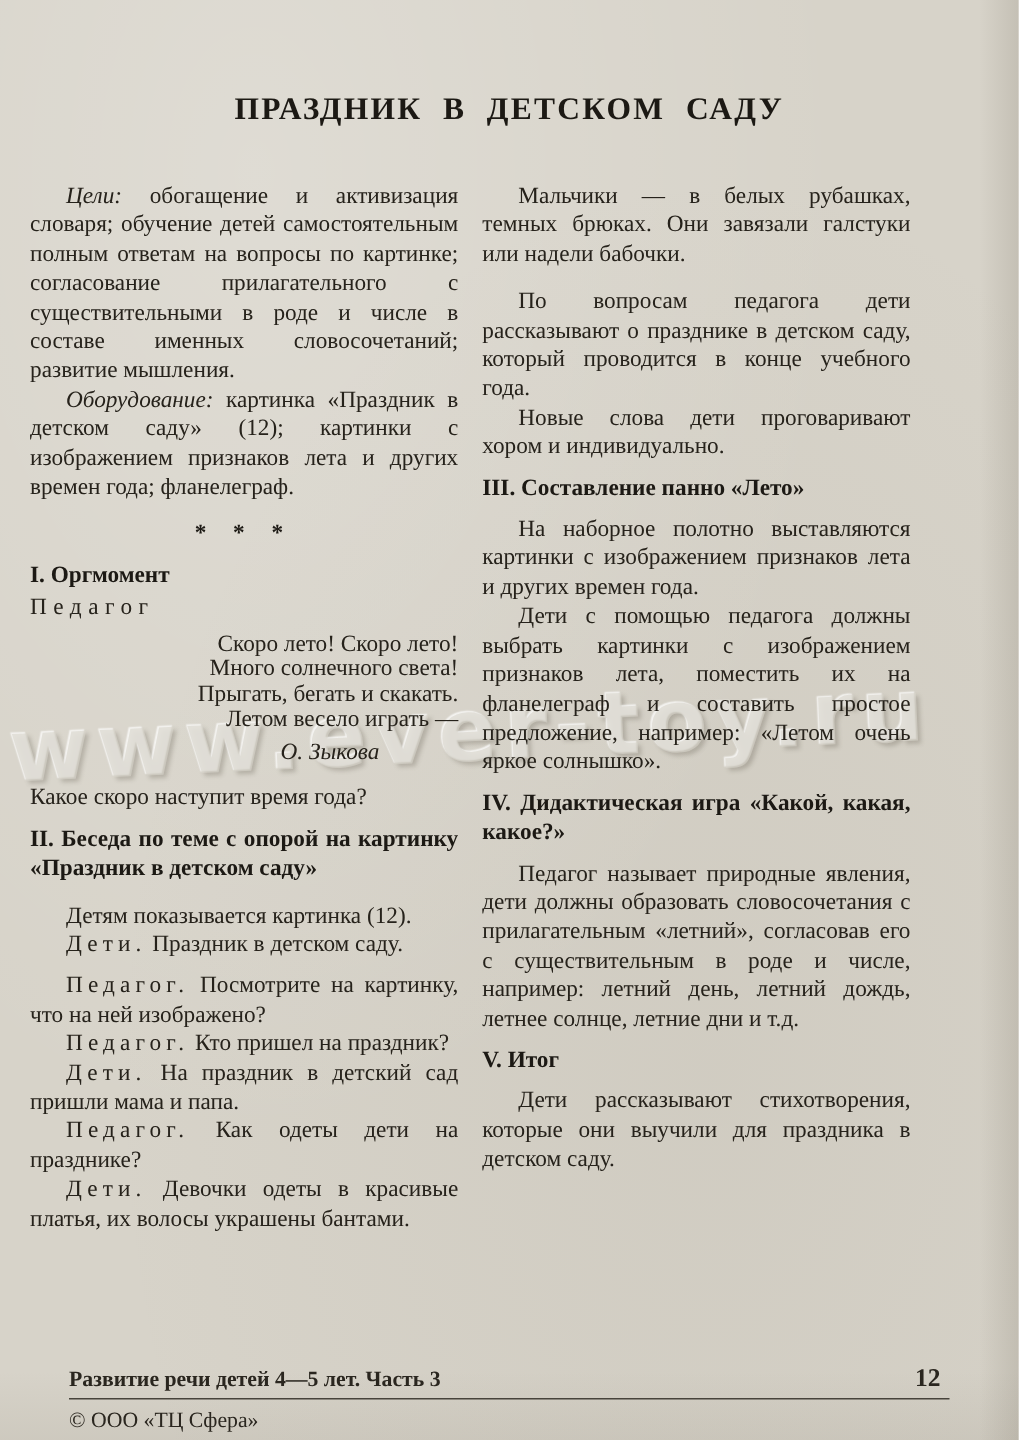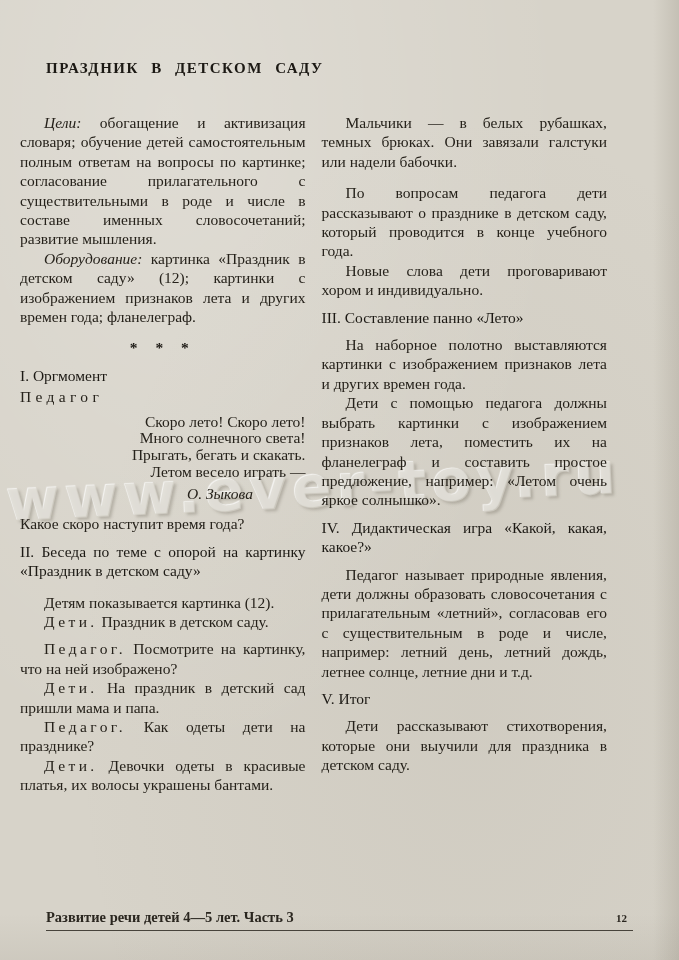--- a/index.html
+++ b/index.html
@@ -21,45 +21,45 @@
   .watermark {
     position:absolute; top:452px; left:6px; width:670px;
     font-family:"DejaVu Sans", sans-serif;
     font-size:58px; font-weight:bold; letter-spacing:5px; white-space:nowrap;
     transform:rotate(-2.6deg);
     color:rgba(215,211,201,0.62);
     text-shadow:-1px -1px 1px rgba(255,255,255,0.75), 2px 2px 3px rgba(105,98,86,0.32);
     pointer-events:none;
   }
   .title {
-    margin:60px 46px 0; text-align:left;
-    font-size:15px; font-weight:bold; letter-spacing:1.5px; word-spacing:7px;
+    margin:60px 46px 0; text-align:center;
+    font-size:21px; font-weight:bold; letter-spacing:1.5px; word-spacing:7px;
     color:#1c1914;
   }
   .columns { display:flex; gap:16px; padding:0 20px; margin-top:36px; position:relative; }
   .col { width:285.5px; font-size:15.5px; line-height:19.4px; text-align:justify; }
   p { margin:0; }
   .indent { text-indent:24px; }
   .lead { font-style:italic; }
   .gap-s { margin-top:8px; }
   .gap-m { margin-top:12px; }
   .gap-l { margin-top:16px; }
   .stars { text-align:center; font-weight:bold; letter-spacing:7px; margin-top:12px; color:#1c1914; }
-  .heading { font-weight:normal; text-align:justify; color:#1c1914; margin-top:8px; }
+  .heading { font-weight:bold; text-align:justify; color:#1c1914; margin-top:8px; }
   .speaker-line { letter-spacing:0.28em; margin-top:2px; }
   .poem { margin:7px 0 0 72px; line-height:16.8px; text-align:right; }
   .poem-author { margin:3px 0 0 167px; font-style:italic; text-align:left; }
   .question { margin-top:11px; }
   .spaced { letter-spacing:0.22em; }
   .footer {
     position:absolute; left:46px; right:46px; top:878px;
     font-size:14.5px; line-height:17px; color:#2a261f;
   }
   .footer-row { display:flex; justify-content:space-between; align-items:baseline;font-weight:bold; }
-  .footer-pagenum { font-size:11px; margin-right:6px;margin-top:32px; }
+  .footer-pagenum { font-size:17px; margin-right:6px;margin-top:32px; }
   .footer-rule { border-top:1.3px solid #47433b; margin-top:3px; }
   .footer-copyright { margin-top:6px; }
 </style>
 </head>
 <body>
 
 <div class="page">
 
   <div class="watermark">www.ever-toy.ru</div>
 
@@ -85,20 +85,21 @@
       <div class="poem-author">О. Зыкова</div>
 
       <p class="question">Какое скоро наступит время года?</p>
 
       <p class="heading gap-l">II. Беседа по теме с опорой на картинку «Праздник в детском саду»</p>
 
       <p class="indent gap-m">Детям показывается картинка (12).</p>
 
       <p class="indent"><span class="spaced">Дети.</span> <span>Праздник в детском саду.</span></p>
       <p class="indent gap-s"><span class="spaced">Педагог.</span> <span>Посмотрите на картинку, что на ней изображено?</span></p>
+      <p class="indent"><span class="spaced">Педагог.</span> <span>Кто пришел на праздник?</span></p>
       <p class="indent"><span class="spaced">Дети.</span> <span>На праздник в детский сад пришли мама и папа.</span></p>
       <p class="indent"><span class="spaced">Педагог.</span> <span>Как одеты дети на празднике?</span></p>
       <p class="indent"><span class="spaced">Дети.</span> <span>Девочки одеты в красивые платья, их волосы украшены бантами.</span></p>
     </div>
 
     <div class="col">
       <p class="indent">Мальчики — в белых рубашках, темных брюках. Они завязали галстуки или надели бабочки.</p>
       <p class="indent gap-m">По вопросам педагога дети рассказывают о празднике в детском саду, который проводится в конце учебного года.</p>
       <p class="indent">Новые слова дети проговаривают хором и индивидуально.</p>
 
@@ -114,15 +115,16 @@
     </div>
 
   </div>
 
   <div class="footer">
     <div class="footer-row">
       <span>Развитие речи детей 4—5 лет. Часть 3</span>
       <span class="footer-pagenum">12</span>
     </div>
     <div class="footer-rule"></div>
+    <div class="footer-copyright">© ООО «ТЦ Сфера»</div>
   </div>
 
 </div>
 
 </body></html>

